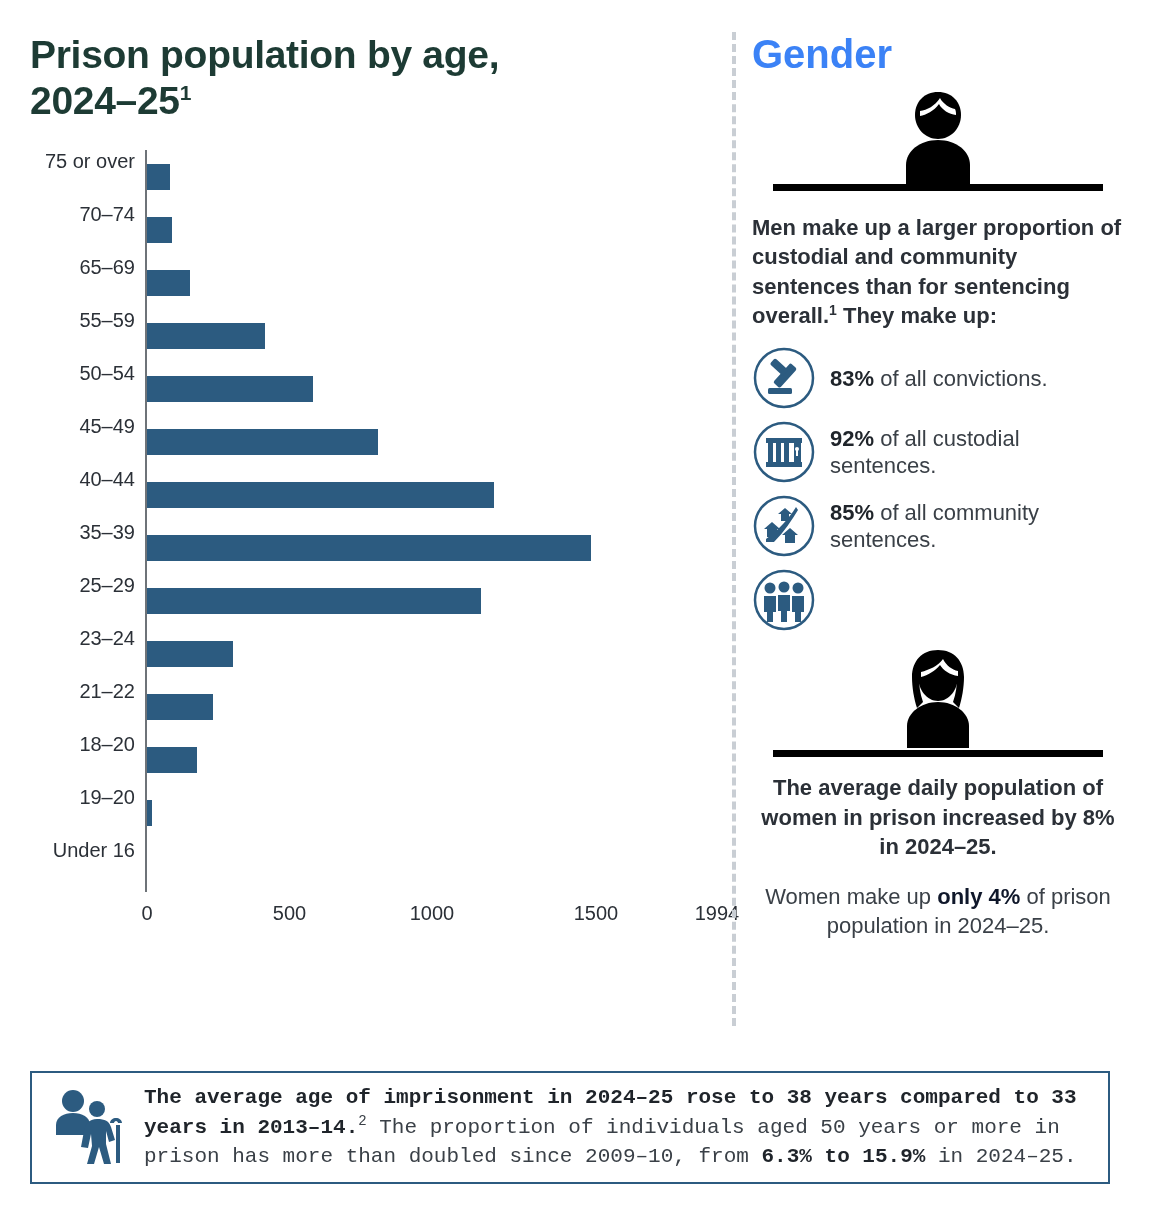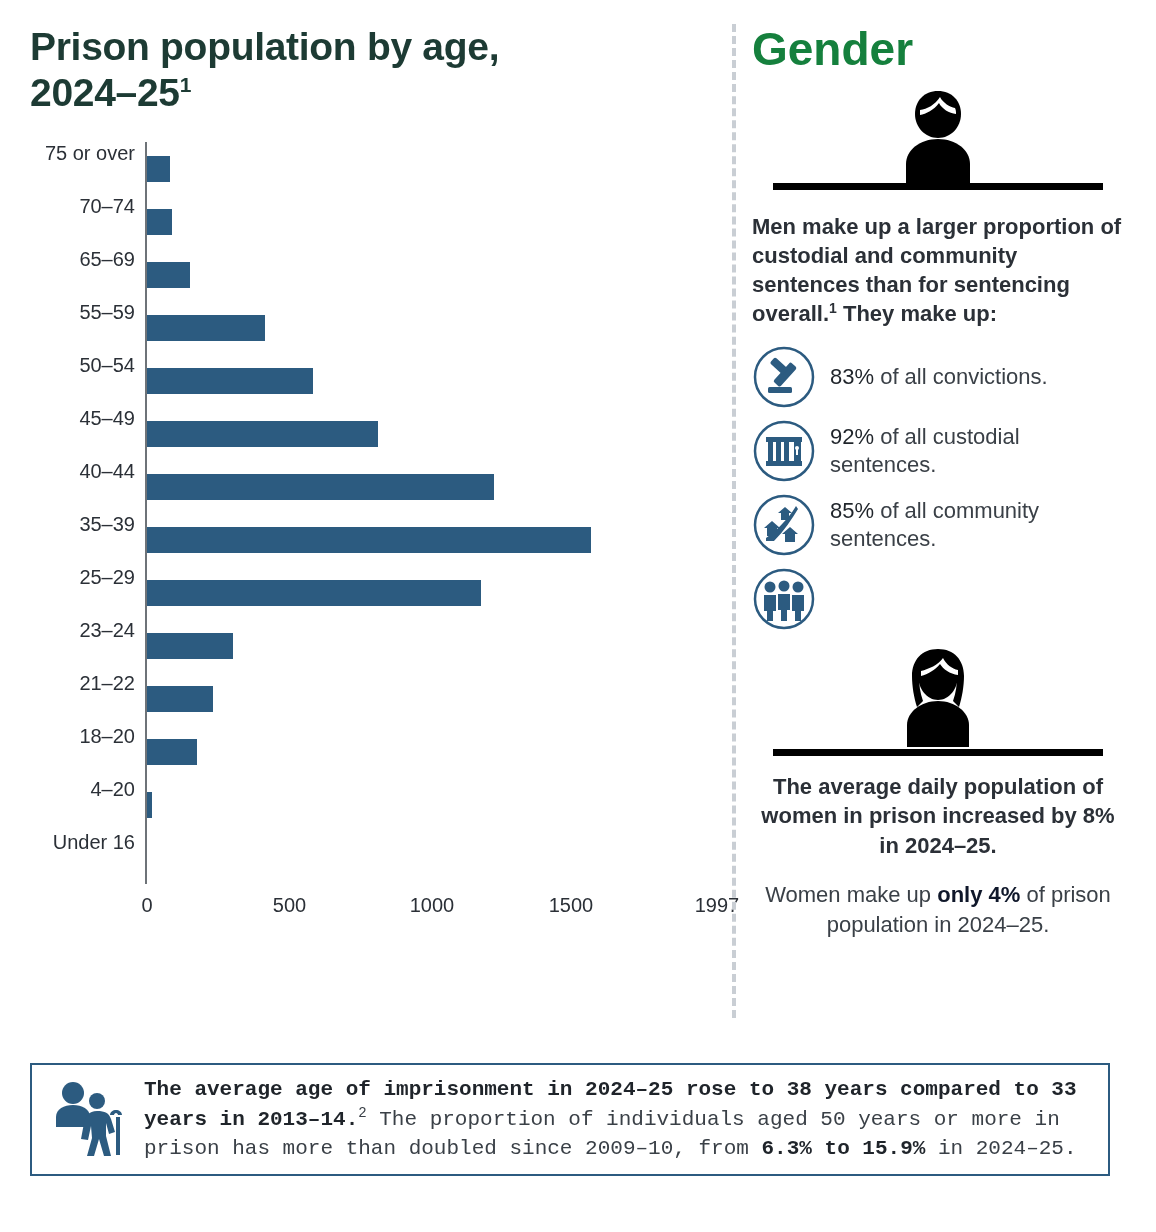--- a/index.html
+++ b/index.html
@@ -7,21 +7,21 @@
   body {
     width:1156px; height:1232px;
     background:#ffffff;
     font-family:"Liberation Sans", sans-serif;
     color:#2b3037;
     position:relative;
     overflow:hidden;
   }
 
   
-  .page { position:relative; width:1156px; height:1064px; }
+  .page { position:relative; width:1156px; height:1064px;margin-top:8px; }
 
   .left-col  { position:absolute; left:30px;  top:24px; width:690px; }
   .right-col { position:absolute; left:752px; top:24px; width:372px; }
 
   .divider {
     position:absolute; left:732px; top:24px;
     width:0; height:994px;
     border-left:4px dashed #c9ced4;
   }
 
@@ -31,24 +31,24 @@
     font-size:39px;
     line-height:1.18;
     font-weight:bold;
     color:#1d3b34;
     letter-spacing:-0.3px;
   }
   h1.title sup { font-size:21px; vertical-align:super; }
 
   h2.gender-title {
     margin:0;
-    font-size:46px;
+    font-size:40px;
     line-height:1.1;
     font-weight:bold;
-    color:#15803d;
+    color:#3b82f6;
   }
 
   
   .chart { position:relative; width:690px; }
   .rows { position:relative; }
   .row {
     display:flex; align-items:flex-start;
     height:53px;
   }
   .row-label {
@@ -114,21 +114,21 @@
   }
   .stat-icon {
     flex:0 0 64px; width:64px; height:64px;
     margin-right:14px;
   }
   .stat-text {
     font-size:22px;
     line-height:1.25;
     color:#3a4047;
   }
-  .stat-text b { font-weight:normal; color:#1f242a; }
+  .stat-text b { font-weight:bold; color:#1f242a; }
   .stat-text sup { font-size:14px; }
 
   .women-bold {
     margin-top:16px;
     text-align:center;
     font-size:22px;
     line-height:1.34;
     font-weight:bold;
     color:#2b3037;
   }
@@ -253,39 +253,39 @@
             </div>
           </div>
           <div class="row">
             <div class="row-label">18–20</div>
             <div class="bar-area">
               <div class="axis-line"></div>
               <div class="bar" style="width: 49.875px; background: rgb(44, 91, 128);"></div>
             </div>
           </div>
           <div class="row">
-            <div class="row-label">4–20</div>
+            <div class="row-label">19–20</div>
             <div class="bar-area">
               <div class="axis-line"></div>
               <div class="bar" style="width: 5.13px; background: rgb(44, 91, 128);"></div>
             </div>
           </div>
           <div class="row">
             <div class="row-label">Under 16</div>
             <div class="bar-area">
               <div class="axis-line"></div>
             </div>
           </div>
         </div>
       <div class="axis" id="chart-axis">
           <span class="tick" style="left: 2px;">0</span>
           <span class="tick" style="left: 144.5px;">500</span>
           <span class="tick" style="left: 287px;">1000</span>
-          <span class="tick" style="left: 426px; text-align: center;">1500</span>
-          <span class="tick" style="left: 572px;">1997</span>
+          <span class="tick" style="left: 451px; text-align: center;">1500</span>
+          <span class="tick" style="left: 572px;">1994</span>
         </div>
     </div>
   </div>
 
   <div class="divider"></div>
 
   <div class="right-col">
 
     <h2 class="gender-title">Gender</h2>
 

